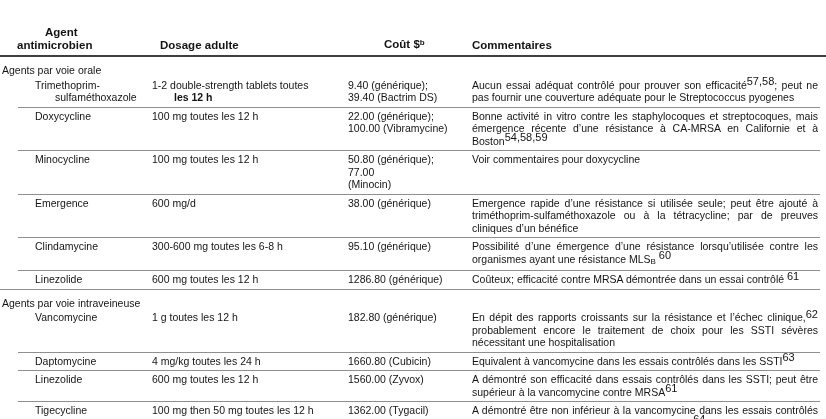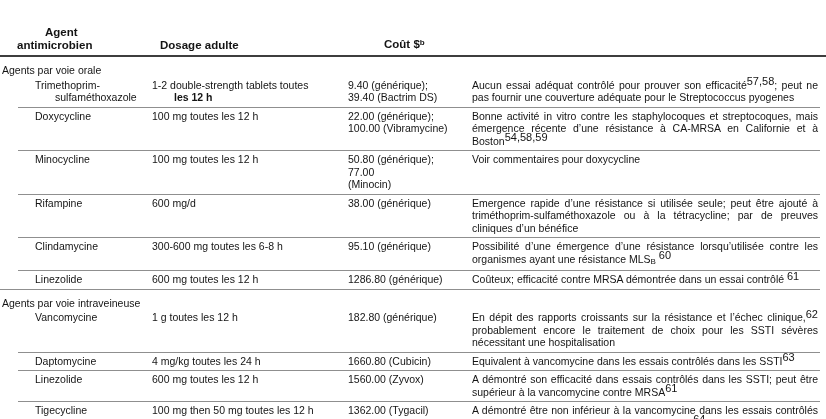--- a/index.html
+++ b/index.html
@@ -44,20 +44,23 @@
   <div class="header">
     <div class="hc c1 h1">
       <span class="lbl">Agent antimicrobien</span>
     </div>
     <div class="hc c2 h2">
       <span class="lbl">Dosage adulte</span>
     </div>
     <div class="hc c3 h3">
       <span class="lbl">Coût $</span><sup>b</sup>
     </div>
+    <div class="hc c4 h4">
+      <span class="lbl">Commentaires</span>
+    </div>
   </div>
   <div id="tbody">
       <div class="section-title">Agents par voie orale</div>
       <div class="row">
         <div class="c1">
           <div class="line">Trimethoprim-</div>
           <div class="line cont">sulfaméthoxazole</div>
         </div>
         <div class="c2">
           <div class="line">1-2 double-strength tablets toutes</div>
@@ -94,21 +97,21 @@
         <div class="c3">
           <div class="line">50.80 (générique);</div>
           <div class="line cont">77.00</div>
           <div class="line cont">(Minocin)</div>
         </div>
         <div class="c4">Voir commentaires pour doxycycline</div>
       </div>
       <div class="divider"></div>
       <div class="row">
         <div class="c1">
-          <div class="line">Rifampine</div>
+          <div class="line">Emergence</div>
         </div>
         <div class="c2">
           <div class="line">600 mg/d</div>
         </div>
         <div class="c3">
           <div class="line">38.00 (générique)</div>
         </div>
         <div class="c4">Emergence rapide d’une résistance si utilisée seule; peut être ajouté à triméthoprim-sulfaméthoxazole ou à la tétracycline; par de preuves cliniques d’un bénéfice</div>
       </div>
       <div class="divider"></div>

